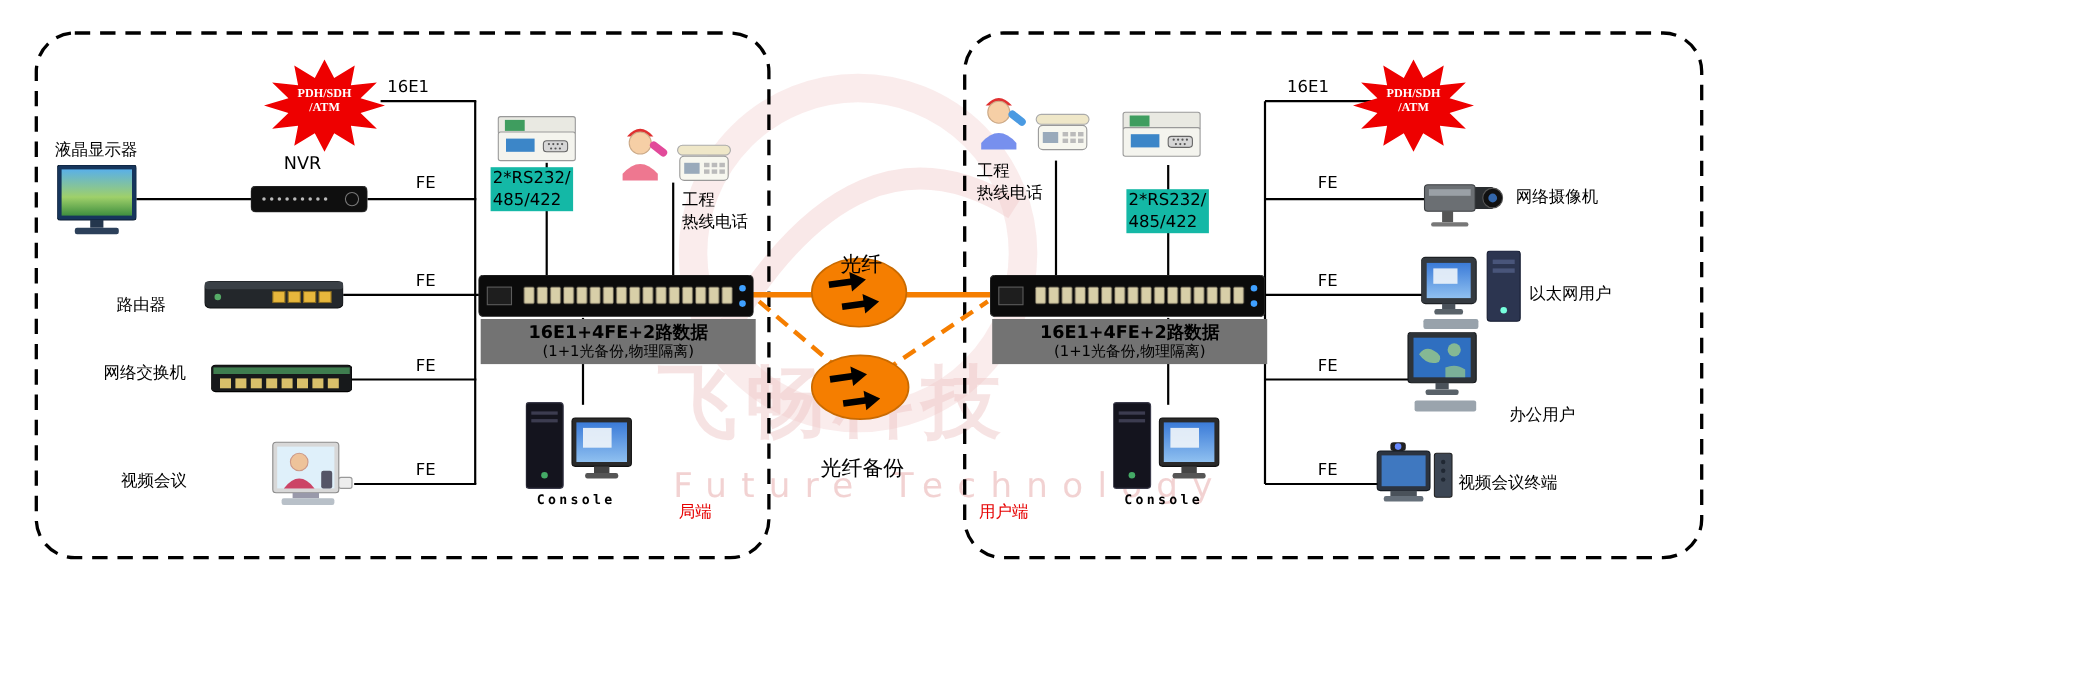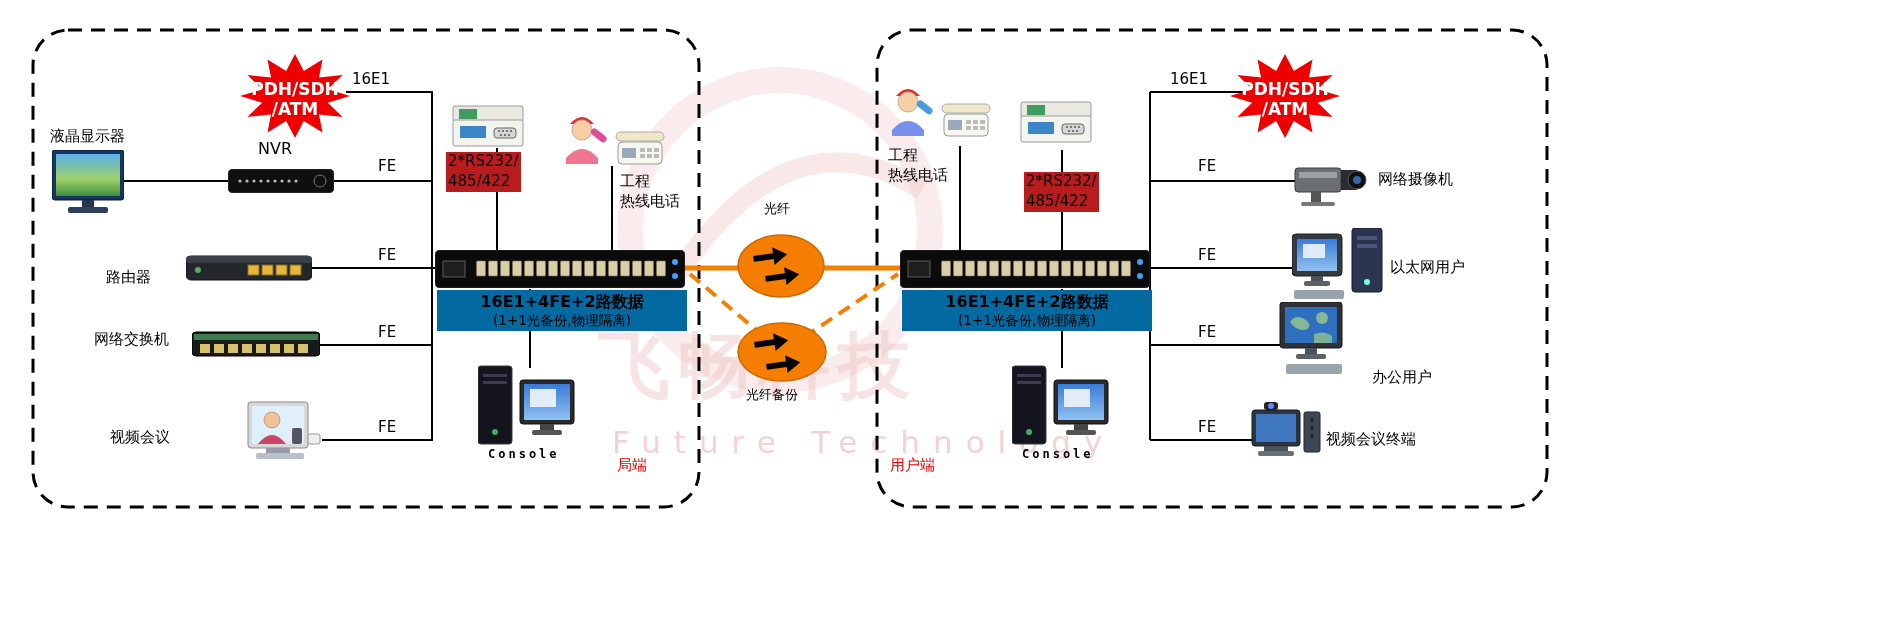--- a/index.html
+++ b/index.html
@@ -19,27 +19,27 @@
           opacity:.8;white-space:nowrap;}
   svg.layer{position:absolute;left:0;top:0;z-index:1;}
   .wires line{stroke:#000;stroke-width:2;}
   .dashed-box{fill:none;stroke:#000;stroke-width:3;stroke-dasharray:14 9;}
   .fiber-main{stroke:var(--accent-orange) !important;stroke-width:5 !important;}
   .fiber-backup{stroke:var(--accent-orange);stroke-width:4;fill:none;stroke-dasharray:13 8;}
   .fiber-node{fill:var(--accent-orange);stroke:#C96A00;stroke-width:1.5;}
   .dev{position:absolute;z-index:2;line-height:0;}
   .badge{position:absolute;z-index:2;}
   .badge-text{position:absolute;z-index:3;width:114px;text-align:center;color:#fff;
-              font-weight:bold;font-size:17px;line-height:1.2;white-space:pre-line;}
+              font-weight:bold;font-size:11px;line-height:1.2;white-space:pre-line;font-family:Liberation Serif, serif;}
   .lbl{position:absolute;z-index:2;font-size:15px;color:#000;white-space:pre-line;line-height:1.32;}
   .lbl.big{font-size:16px;}
-  .lbl.fiber{font-size:13px;}
+  .lbl.fiber{font-size:19px;margin-top:28px;}
   .lbl.red{color:var(--label-red);}
-  .lbl.bg{background:#b91c1c;padding:0 2px;}
-  .mux-cap{position:absolute;z-index:2;width:250px;text-align:center;background:#0369a1;
+  .lbl.bg{background:#14b8a6;padding:0 2px;}
+  .mux-cap{position:absolute;z-index:2;width:250px;text-align:center;background:#737373;
            line-height:1.25;padding:2px 0;}
   .mux-cap .t{font-size:16px;font-weight:600;color:#000;}
   .mux-cap .s{font-size:13.5px;color:#000;}
   .console-lbl{font-family:"DejaVu Sans Mono","Liberation Mono",monospace;
                letter-spacing:3px;font-size:12px;font-weight:600;}
 </style>
 </head>
 <body>
 
 <div class="stage">

